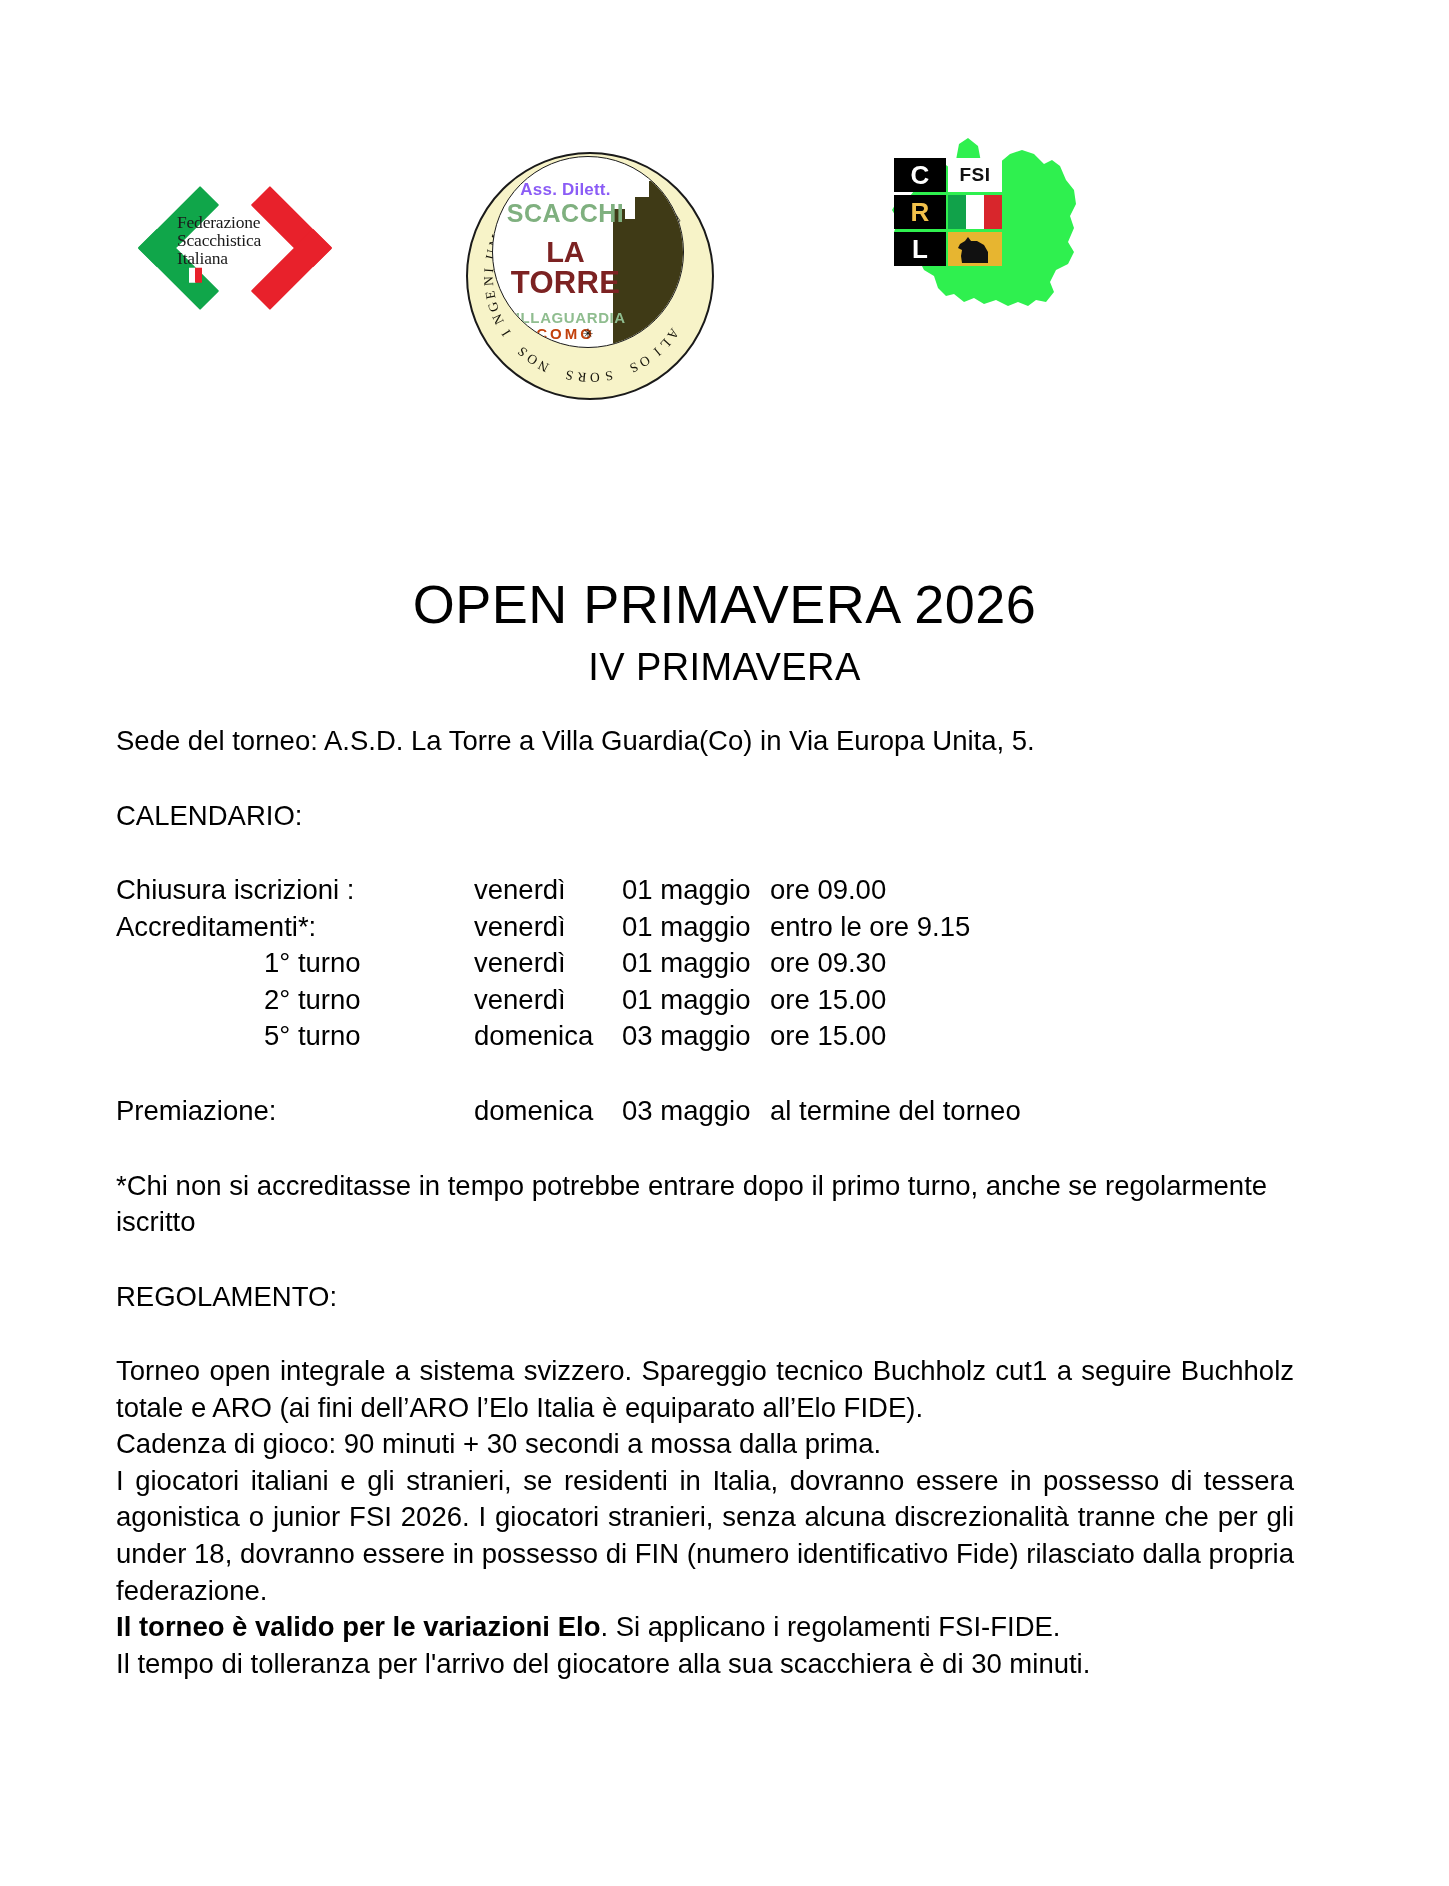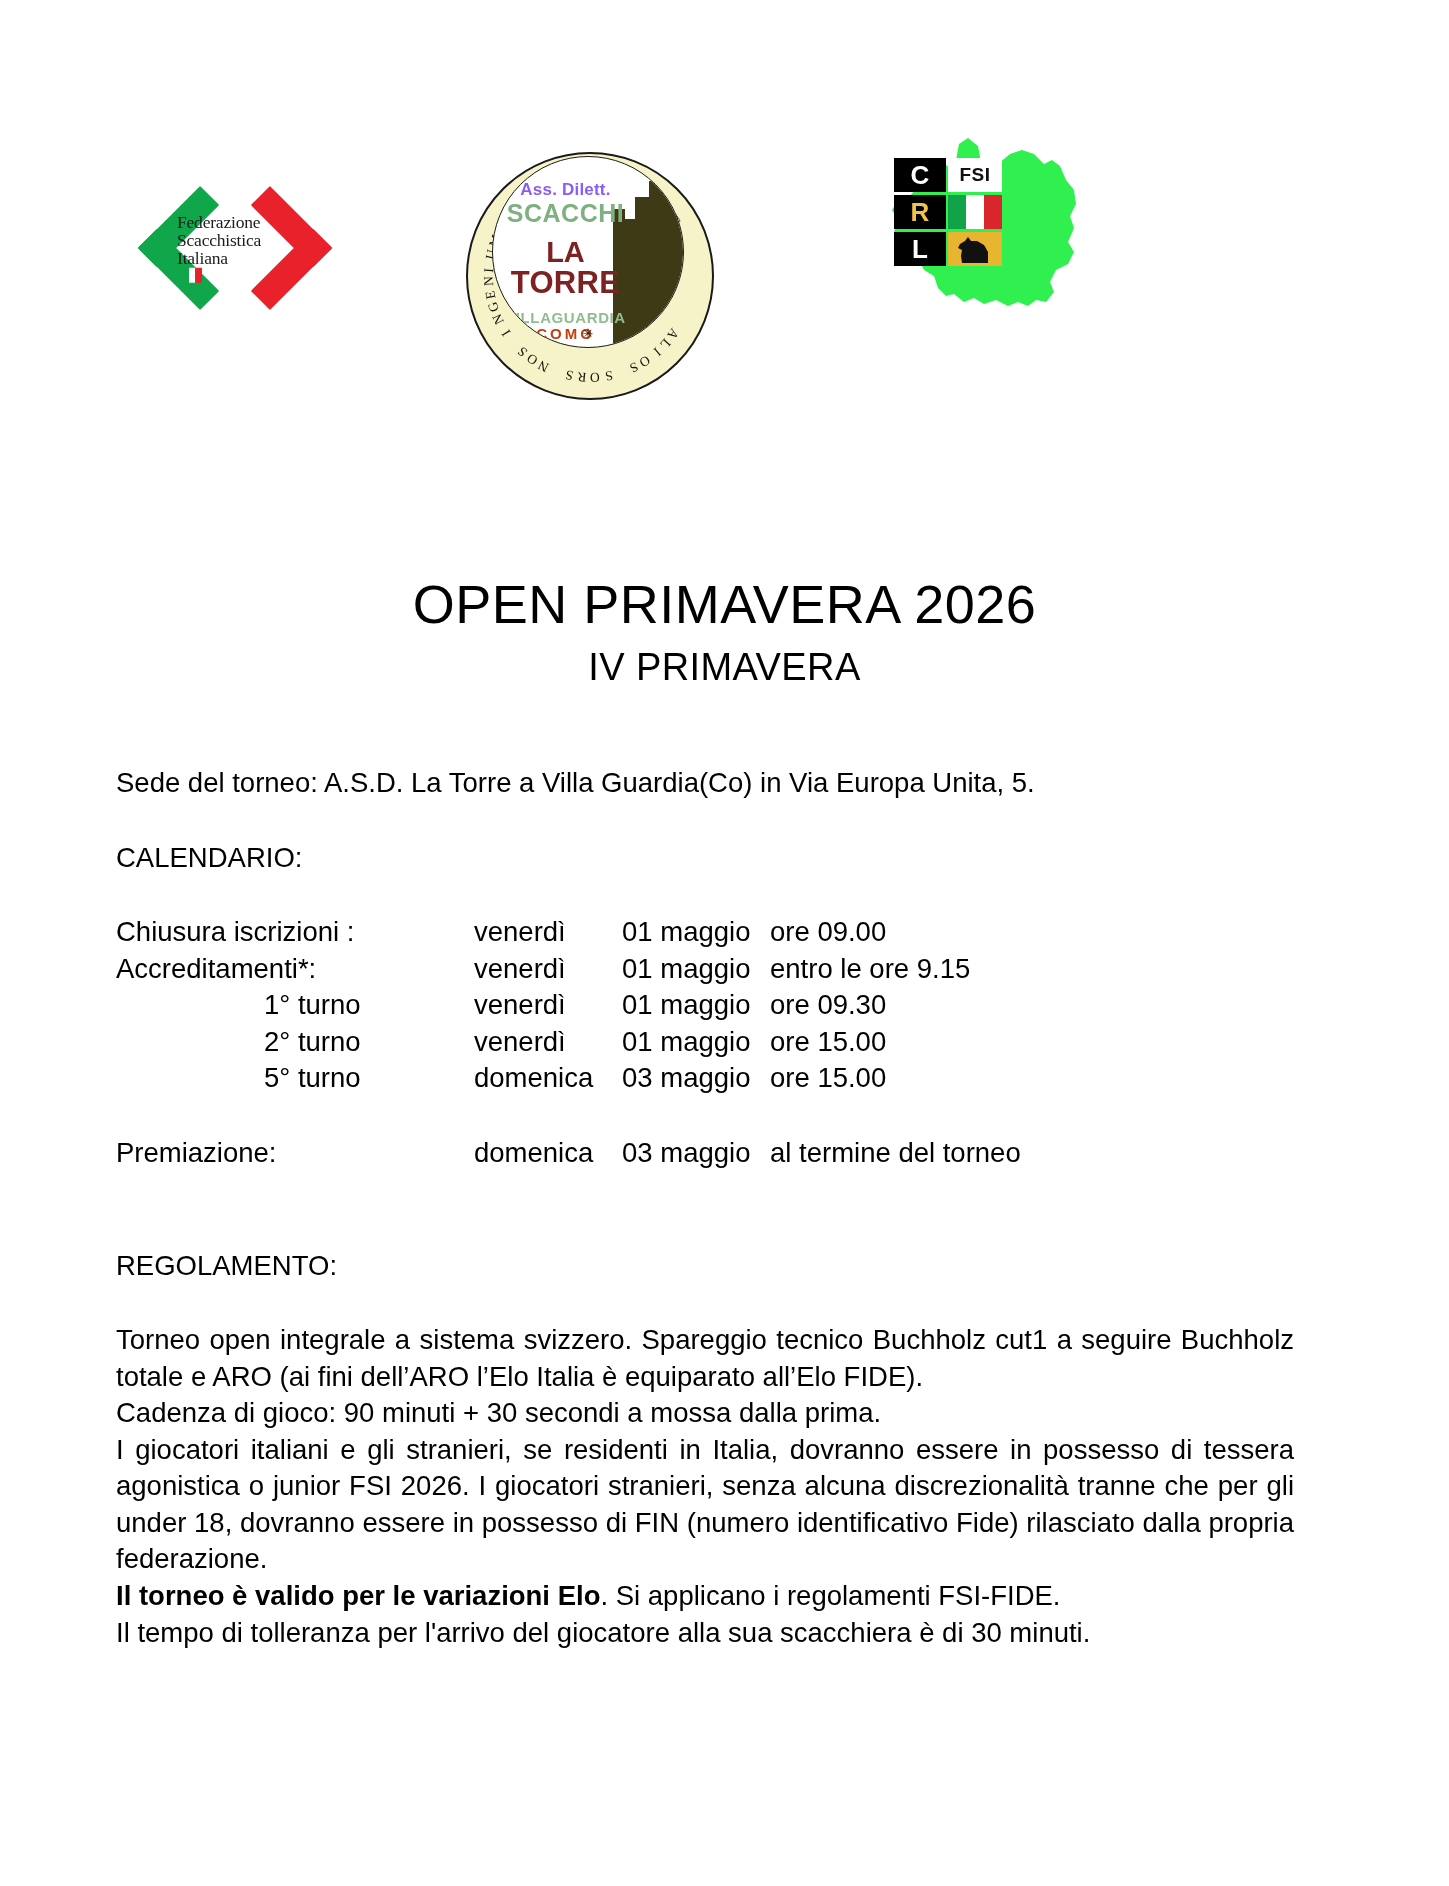--- a/index.html
+++ b/index.html
@@ -315,21 +315,21 @@
     font-size: 38px;
     font-weight: 400;
     font-stretch: condensed;
     line-height: 1.0;
     letter-spacing: 0.4px;
   }
 
   .body {
     position: absolute;
     left: 116px;
-    top: 765px;
+    top: 723px;
     width: 1178px;
     font-size: 27.5px;
     line-height: 1.33;
     font-stretch: condensed;
   }
   .line { white-space: pre; }
   .gap { height: 38px; }
 
   
   .cal {
@@ -531,20 +531,21 @@
           <td class="c-label">Premiazione:</td>
           <td class="c-day">domenica</td>
           <td class="c-date">03 maggio</td>
           <td class="c-time">al termine del torneo</td>
         </tr>
       </tbody>
     </table>
 
     <div class="gap"></div>
 
+    <div class="para nojust" style="width:1160px">*Chi non si accreditasse in tempo potrebbe entrare dopo il primo turno, anche se regolarmente iscritto</div>
 
     <div class="gap"></div>
 
     <div class="line">REGOLAMENTO:</div>
 
     <div class="gap"></div>
 
     <div class="para">Torneo open integrale a sistema svizzero. Spareggio tecnico Buchholz cut1 a seguire Buchholz totale e ARO (ai fini dell’ARO l’Elo Italia è equiparato all’Elo FIDE).</div>
     <div class="para nojust">Cadenza di gioco: 90 minuti + 30 secondi a mossa dalla prima.</div>
     <div class="para">I giocatori italiani e gli stranieri, se residenti in Italia, dovranno essere in possesso di tessera agonistica o junior FSI 2026. I giocatori stranieri, senza alcuna discrezionalità tranne che per gli under 18, dovranno essere in possesso di FIN (numero identificativo Fide) rilasciato dalla propria federazione.</div>

